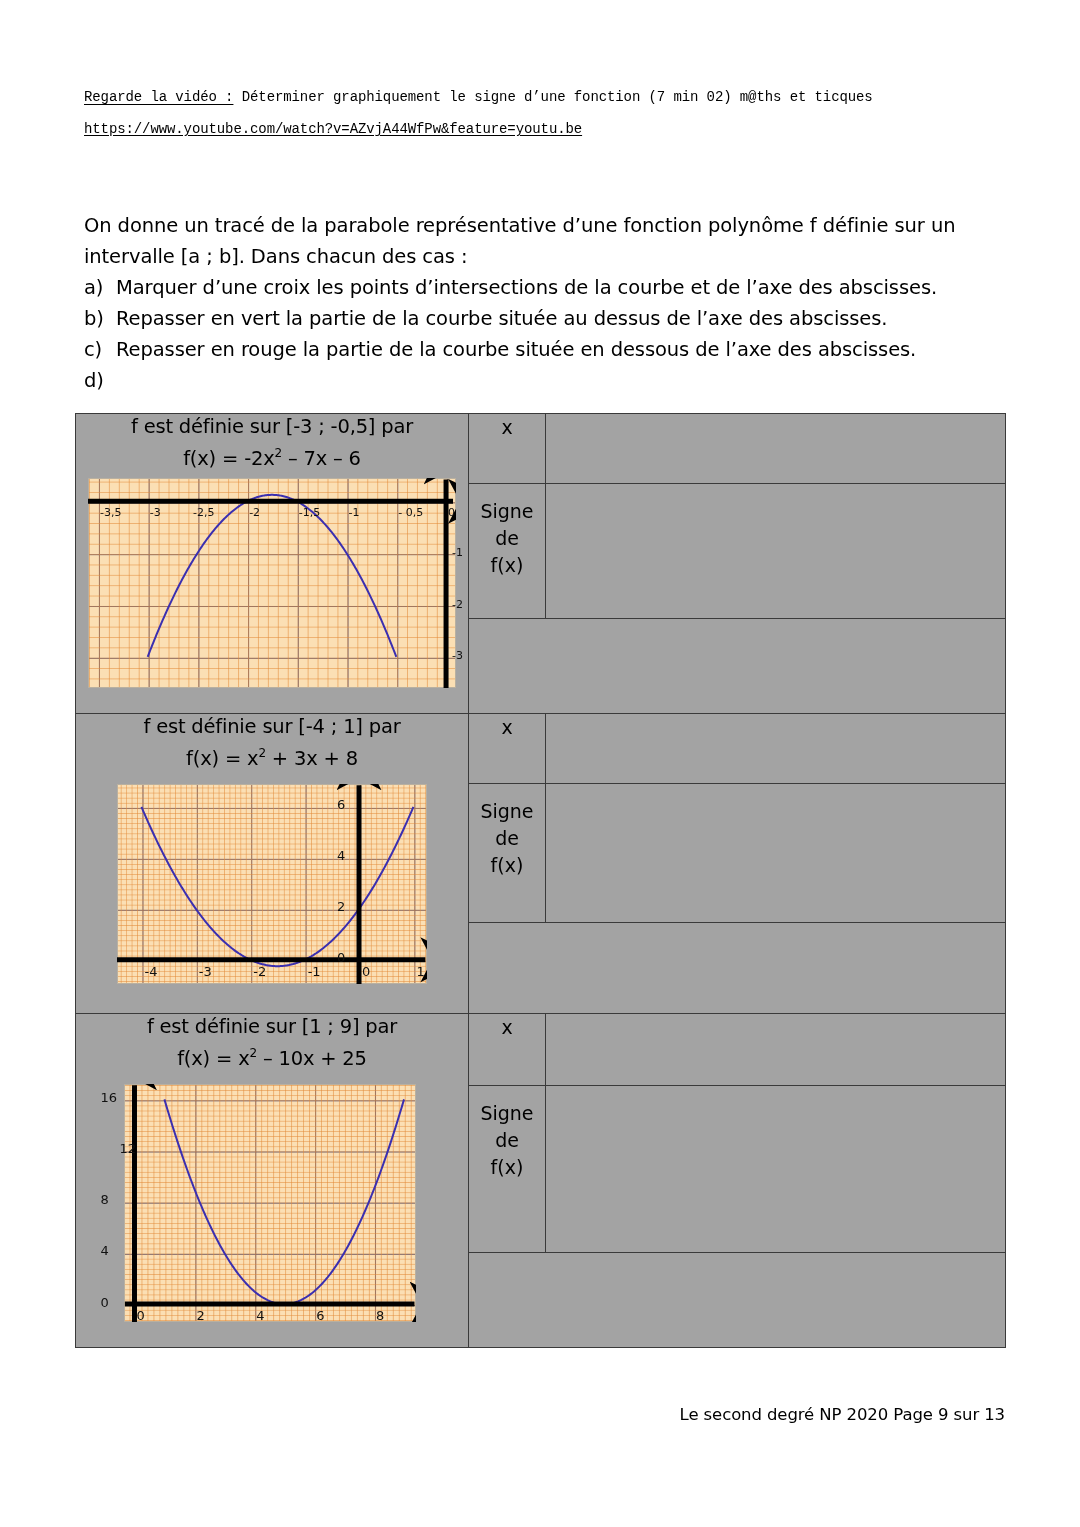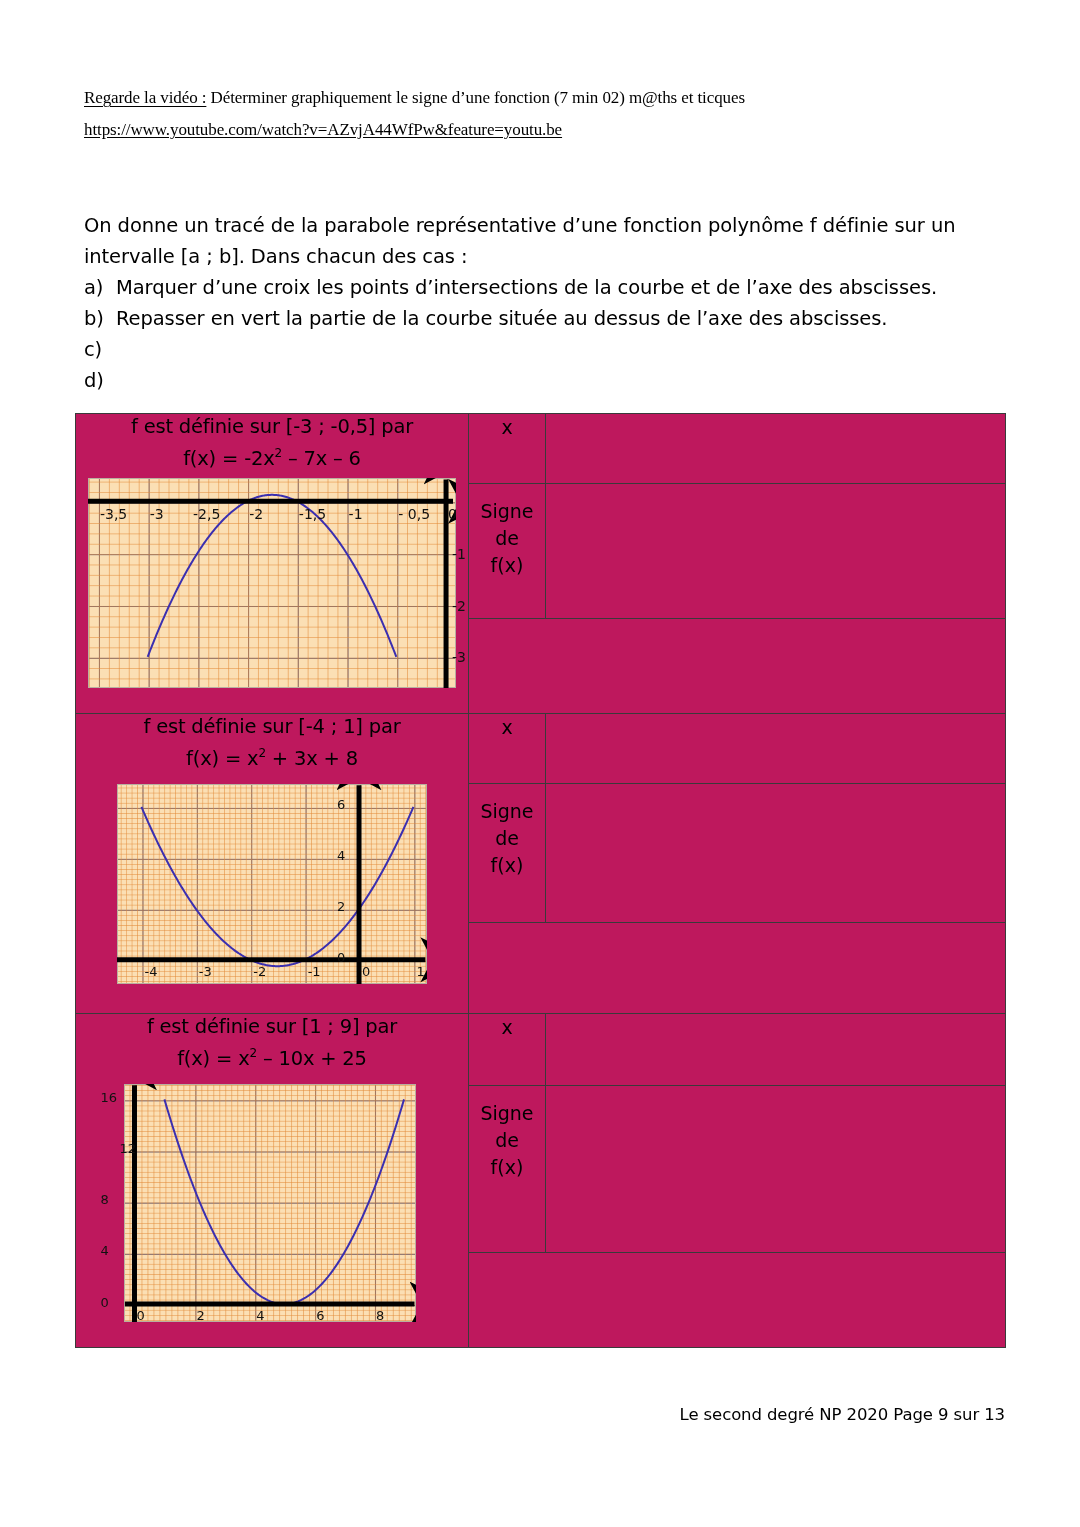--- a/index.html
+++ b/index.html
@@ -10,22 +10,22 @@
     font-family:"DejaVu Sans", sans-serif;
     color:#000;
     position:relative;
     overflow:hidden;
   }
   .page { position:absolute; left:0; top:0; width:1080px; height:1527px; }
 
   
   .intro {
     position:absolute; left:84px; top:82px; width:920px;
-    font-size:17px; line-height:31px;
-    font-family:Liberation Serif, serif;
+    font-size:14px; line-height:31px;
+    font-family:Liberation Mono, monospace;
     letter-spacing:-0.1px;
   }
   .u-underline { text-decoration:underline; text-underline-offset:3px; }
   .link {
     color:#000000; text-decoration:underline; text-underline-offset:2px;
     display:inline-block; margin-top:1px;
   }
   .para {
     position:absolute; left:84px; top:210px; width:930px;
     font-size:19.5px; line-height:31px;
@@ -39,21 +39,21 @@
   table.signtable {
     position:absolute; left:75px; top:413px;
     width:930px;
     border-collapse:collapse;
     table-layout:fixed;
   }
   table.signtable td {
     border:1.6px solid #3a3a3a;
     vertical-align:top;
     padding:0;
-    background:#be185d;
+    background:#a3a3a3;
   }
   .col-graph { width:393px; }
   .col-label { width:77px; }
   .col-fill  { width:460px; }
 
   .cell-graph { padding:8px 0 12px 0; height:300px; position:relative; }
   .fn-title {
     text-align:center;
     font-size:19.5px; line-height:26px;
     font-family:"DejaVu Sans", sans-serif;
@@ -77,21 +77,21 @@
       linear-gradient(to right, rgba(226,138,56,.55) 1px, transparent 1px),
       linear-gradient(to bottom, rgba(226,138,56,.55) 1px, transparent 1px),
       linear-gradient(to right, rgba(40,50,110,.72) 1px, transparent 1px),
       linear-gradient(to bottom, rgba(40,50,110,.72) 1px, transparent 1px);
     background-repeat:repeat, repeat, repeat, repeat;
     border:1px solid #b9b0a0;
   }
   .gsvg { position:absolute; left:0; top:0; }
   .tick {
     position:absolute;
-    font-size:14px;
+    font-size:11px;
     font-family:"DejaVu Sans", sans-serif;
     color:#111; white-space:nowrap;
   }
   .tick.big { font-size:13px; }
 
   
   .footer {
     position:absolute; left:0; top:1405px; width:1005px;
     text-align:right;
     font-size:16.5px;
@@ -115,20 +115,21 @@
       <li>
         <span class="mk">a)</span>
         <span>Marquer d’une croix les points d’intersections de la courbe et de l’axe des abscisses.</span>
       </li>
       <li>
         <span class="mk">b)</span>
         <span>Repasser en vert la partie de la courbe située au dessus de l’axe des abscisses.</span>
       </li>
       <li>
         <span class="mk">c)</span>
+        <span>Repasser en rouge la partie de la courbe située en dessous de l’axe des abscisses.</span>
       </li>
       <li>
         <span class="mk">d)</span>
       </li>
     </ul>
   </div>
 
   <table class="signtable">
     <colgroup>
       <col class="col-graph">

